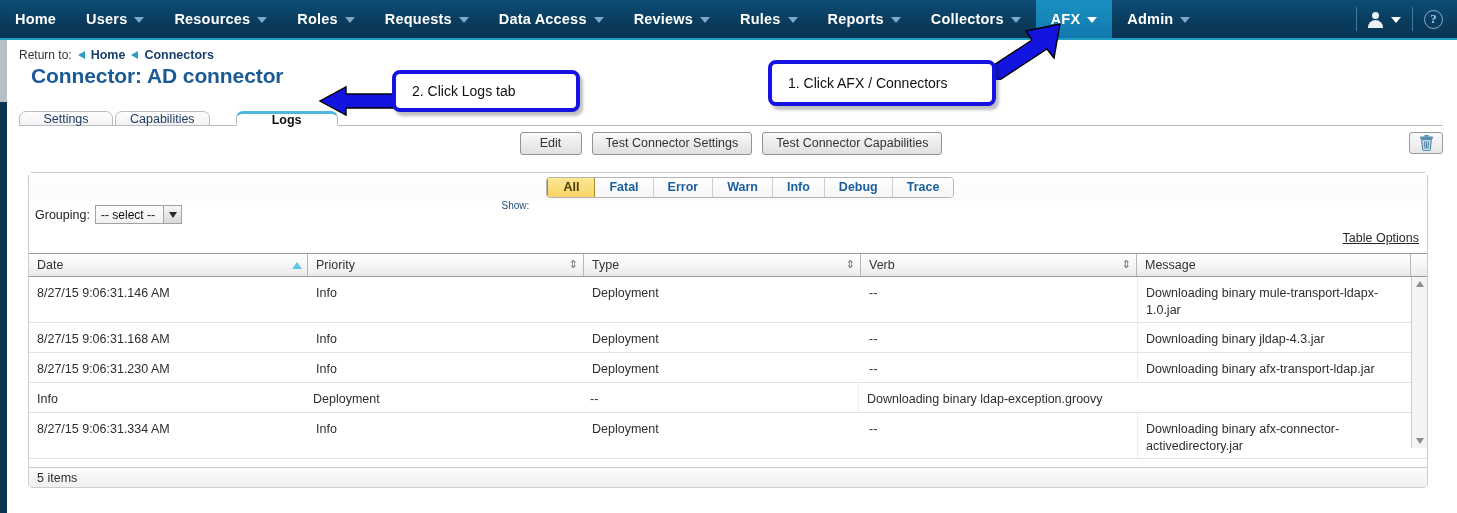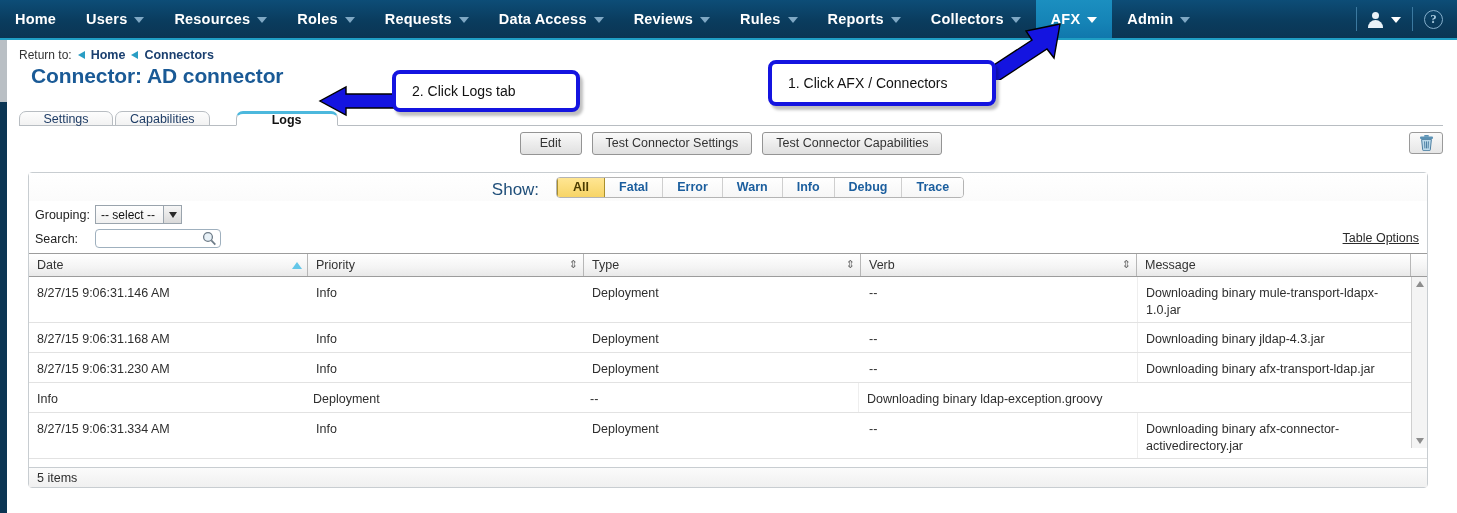--- a/index.html
+++ b/index.html
@@ -238,24 +238,24 @@
     left: 0; top: 0;
     width: 1398px; height: 28px;
     display: flex;
     align-items: center;
     justify-content: center;
     gap: 0;
     background: linear-gradient(to bottom, #ffffff, #fbfbfb);
   }
   #show-label {
     color: #1f4e79;
-    font-size: 17px;
+    font-size: 10px;
     margin-right: 17px;
     position: relative;
-    top: 3px;
+    top: 18px;
   }
   .segwrap {
     display: flex;
     border: 1px solid #b4b4b4;
     border-radius: 4px;
     overflow: hidden;
     background: #fdfdfd;
   }
   .seg {
     padding: 2px 14px 3px;
@@ -596,32 +596,20 @@
   <div id="grouping-row">
     <span class="flabel">Grouping:</span>
     <div id="grouping-select">
       <span class="sv">-- select --</span>
       <span class="sb">
         <span class="dcaret"></span>
       </span>
     </div>
   </div>
 
-  <div id="search-row">
-    <span class="flabel">Search:</span>
-    <div id="search-input">
-      <input type="text" placeholder="" style="">
-      <span id="search-icon">
-        <svg width="15" height="15" viewBox="0 0 15 15">
-          <circle cx="6" cy="6" r="4.4" fill="#e8f1f7" stroke="#6e7c88" stroke-width="1.3"></circle>
-          <line x1="9.3" y1="9.3" x2="13.3" y2="13.6" stroke="#6e7c88" stroke-width="1.7"></line>
-        </svg>
-      </span>
-    </div>
-  </div>
 
   <div id="table-options">Table Options</div>
 
   <div id="grid">
     <div id="thead">
       <div class="th" style="width:279px">
         <span class="thlabel">Date</span>
         <span class="sortasc"></span>
       </div>
       <div class="th" style="width:276px">

